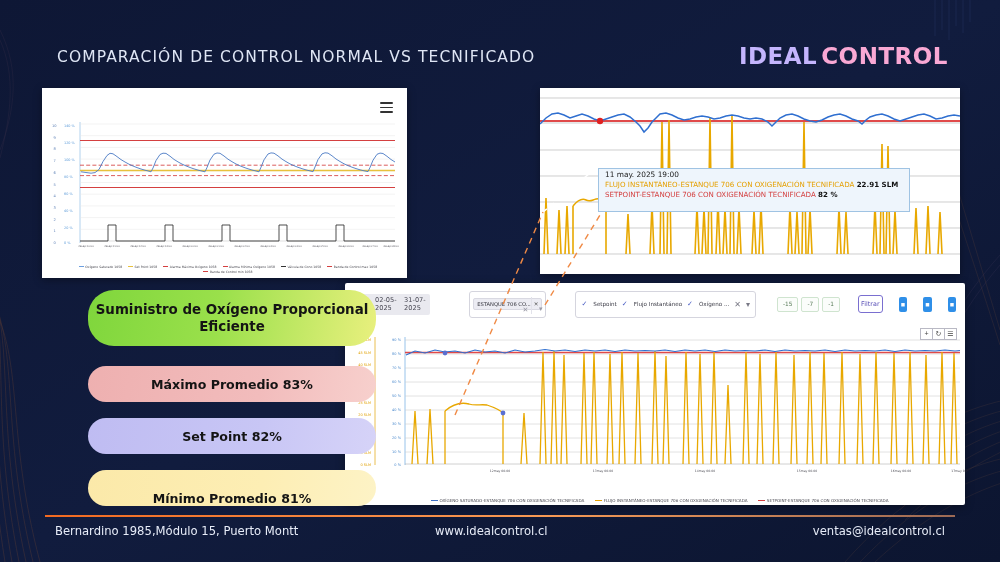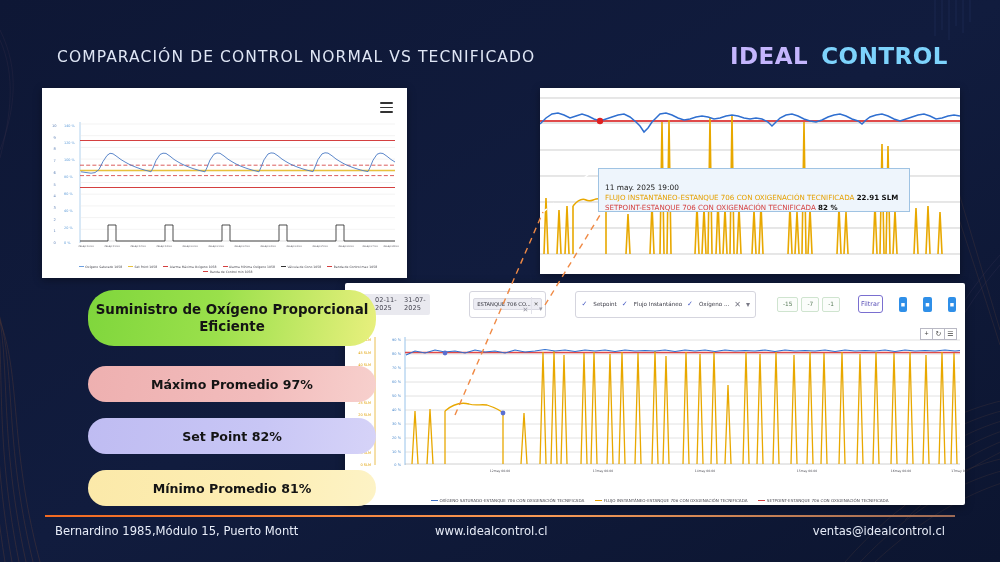--- a/index.html
+++ b/index.html
@@ -16,21 +16,21 @@
   .page-title {
     position: absolute; left: 57px; top: 48px;
     font-size: 15.5px; letter-spacing: 1.1px; color: #dfe6f5;
     font-family: "DejaVu Sans", sans-serif; font-weight: 400;
     text-transform: uppercase; white-space: nowrap;
   }
   .logo { position: absolute; right: 52px; top: 43px; white-space: nowrap;
           font-family: "DejaVu Sans", sans-serif; font-weight: 700;
           font-size: 23px; letter-spacing: 0.5px; }
   .logo .a { color: #c4b5fd; }
-  .logo .b { color: #7dd3fc; margin-left: 13px; }
+  .logo .b { color: #f9a8d4; margin-left: 4px; }
 
   
   .panel { position: absolute; background: #ffffff; z-index: 2;
            box-shadow: 0 2px 8px rgba(0,0,0,.35); }
 
   
   #panel-chart-1 { left: 42px; top: 88px; width: 365px; height: 190px; padding: 6px 8px 4px 8px; }
   .chart1-title { text-align: center; font-weight: 700; font-size: 14.5px;
                   color: #1b1b1b; font-family: "DejaVu Sans", sans-serif;
                   letter-spacing: .2px; margin-top: 6px; }
@@ -39,21 +39,21 @@
   .hamburger span { display: block; height: 1.6px; background: #333; border-radius: 1px; }
 
   
   #panel-chart-2 { left: 540px; top: 88px; width: 420px; height: 186px; }
   
   #panel-chart-3 { left: 345px; top: 283px; width: 620px; height: 222px; border-radius: 2px; }
 
   .tooltip-box {
     position: absolute; left: 598px; top: 168px; width: 312px; height: 44px;
     background: #eef5fc; border: 1px solid #9fc3e3; z-index: 6;
-    padding: 14px 6px; font-size: 7.1px; line-height: 9.8px;
+    padding: 1px 6px; font-size: 7.1px; line-height: 9.8px;
     font-family: "DejaVu Sans", sans-serif;
   }
   .tooltip-box .t-date { color: #1c1c1c; font-size: 7.4px; margin-bottom: .5px; }
   .tooltip-box .t-r1 { color: #3e6fc4; }
   .tooltip-box .t-r2 { color: #e5a000; }
   .tooltip-box .t-r3 { color: #d44040; }
   .tooltip-box b { color: #111; }
 
   
   #connectors { position: absolute; inset: 0; z-index: 4; pointer-events: none; }
@@ -64,21 +64,21 @@
     display: flex; align-items: center; justify-content: center; text-align: center;
     font-family: "DejaVu Sans", sans-serif; font-weight: 700; color: #141414; margin-left: 44px;
   }
   #pill-0 { top: 290px; width: 288px; height: 56px; font-size: 13.4px; line-height: 17px;
             background: linear-gradient(100deg, #7fd63c 0%, #9ae04b 45%, #e9f07e 100%); }
   #pill-1 { top: 366px; width: 288px; height: 36px; font-size: 12.6px;
             background: linear-gradient(100deg, #eeb0b0 0%, #f2bcbc 60%, #f7d0cd 100%); }
   #pill-2 { top: 418px; width: 288px; height: 36px; font-size: 12.6px;
             background: linear-gradient(100deg, #bfbcf2 0%, #c8c6f5 60%, #d6d3f8 100%); }
   #pill-3 { top: 470px; width: 288px; height: 36px; font-size: 12.6px;
-            background: linear-gradient(100deg, #fbe9a9 0%, #fdeeb4 60%, #fdf3c6 100%); }
+            background: linear-gradient(100deg, #fbe9a9 0%, #fdeeb4 60%, #fdf3c6 100%); align-items: flex-end; }
 
   
   .footer-rule { position: absolute; left: 45px; top: 515px; width: 910px; height: 1.6px;
                  background: linear-gradient(90deg, #f26a21 0%, #f79a55 55%, #9c6a55 100%); z-index: 3; }
   .footer { position: absolute; left: 0; top: 520px; width: 1000px; height: 30px; z-index: 3;
             color: #e7ecf8; font-family: "DejaVu Sans", sans-serif; font-size: 11.6px; }
   .footer .f-left   { position: absolute; left: 55px;  top: 4px; }
   .footer .f-center { position: absolute; left: 435px; top: 4px; }
   .footer .f-right  { position: absolute; right: 55px; top: 4px; }
 
@@ -363,21 +363,21 @@
   <line x1="455" y1="415" x2="543" y2="212" stroke="#f08a45" stroke-width="1.4" stroke-dasharray="6 5"></line>
   <line x1="545" y1="305" x2="600" y2="215" stroke="#f08a45" stroke-width="1.4" stroke-dasharray="6 5"></line>
 </svg>
 
 <div class="panel" id="panel-chart-3">
 
   <div class="toolbar">
 
     <div class="tb-daterange">
       <div class="tb-cal">📅</div>
-      <div class="tb-date">02-11-2025</div>
+      <div class="tb-date">02-05-2025</div>
       <div class="tb-date">31-07-2025</div>
     </div>
 
     <div class="tb-select" style="margin-left:32px">
       <div class="chip">
         <span>ESTANQUE 706 CO...</span>
         <span class="chip-x">✕</span>
       </div>
       <span class="sel-clear">✕</span>
       <span class="sel-div"></span>
@@ -521,21 +521,21 @@
       <span><span class="k" style="background:#e5a000"></span><span>FLUJO INSTANTÁNEO-ESTANQUE 706 CON OXIGENACIÓN TECNIFICADA</span></span>
       <span><span class="k" style="background:#d44040"></span><span>SETPOINT-ESTANQUE 706 CON OXIGENACIÓN TECNIFICADA</span></span>
     </div>
   </div>
 </div>
 
 <div class="pill" id="pill-0">
     <span>Suministro de Oxígeno Proporcional Eficiente</span>
   </div>
 <div class="pill" id="pill-1">
-    <span>Máximo Promedio 97%</span>
+    <span>Máximo Promedio 83%</span>
   </div>
 <div class="pill" id="pill-2">
     <span>Set Point 82%</span>
   </div>
 <div class="pill" id="pill-3">
     <span>Mínimo Promedio 81%</span>
   </div>
 
 <div class="footer-rule"></div>
 <div class="footer">

